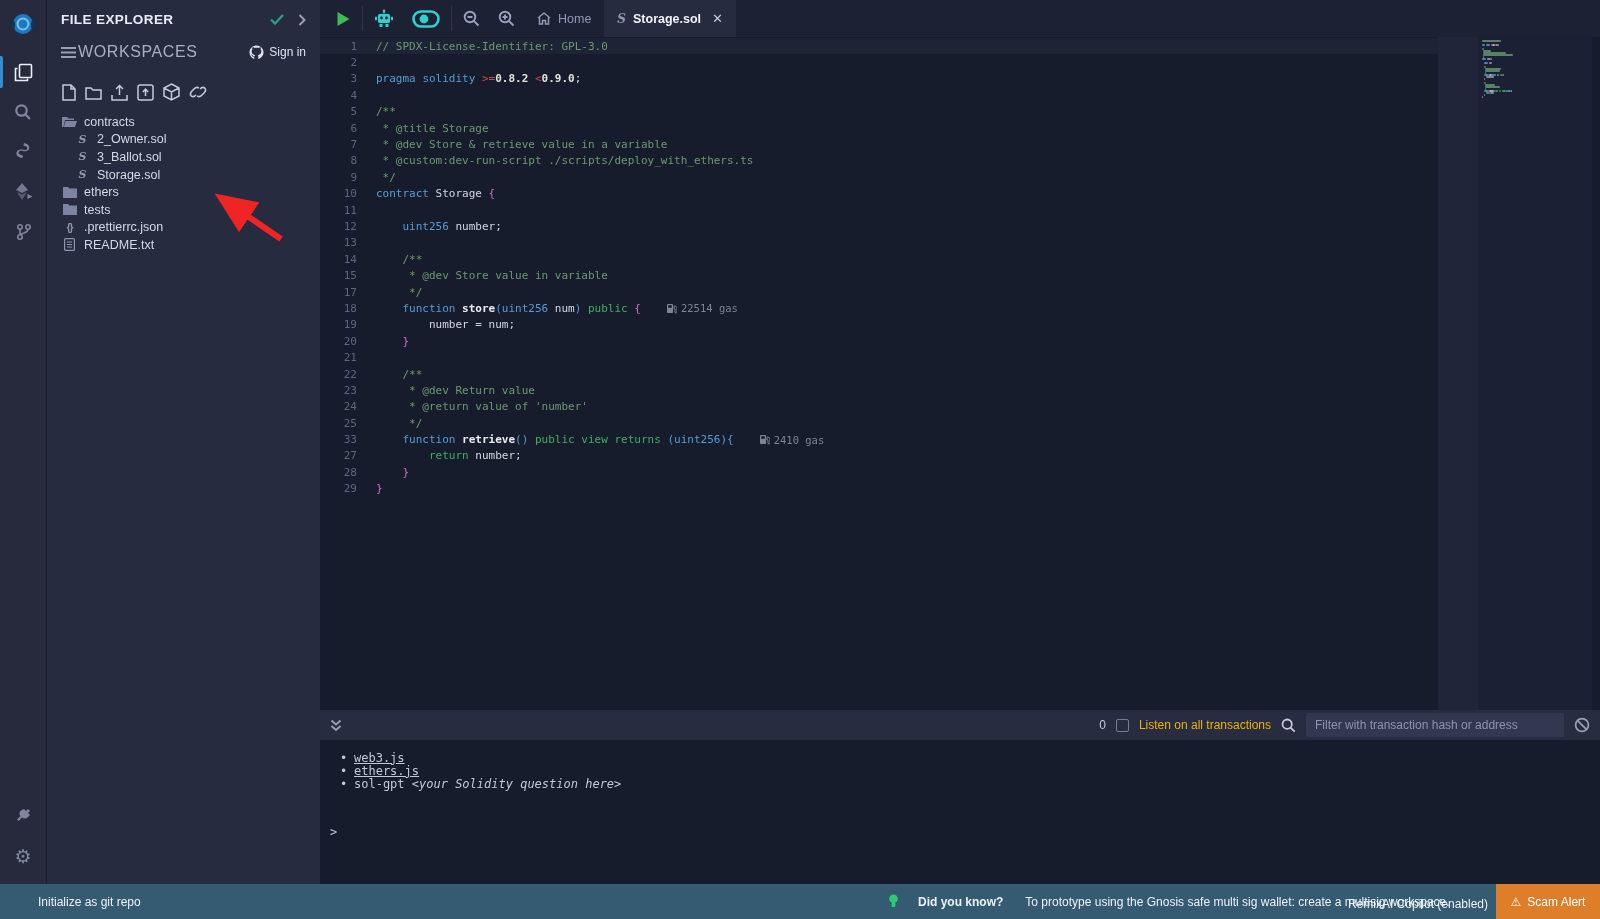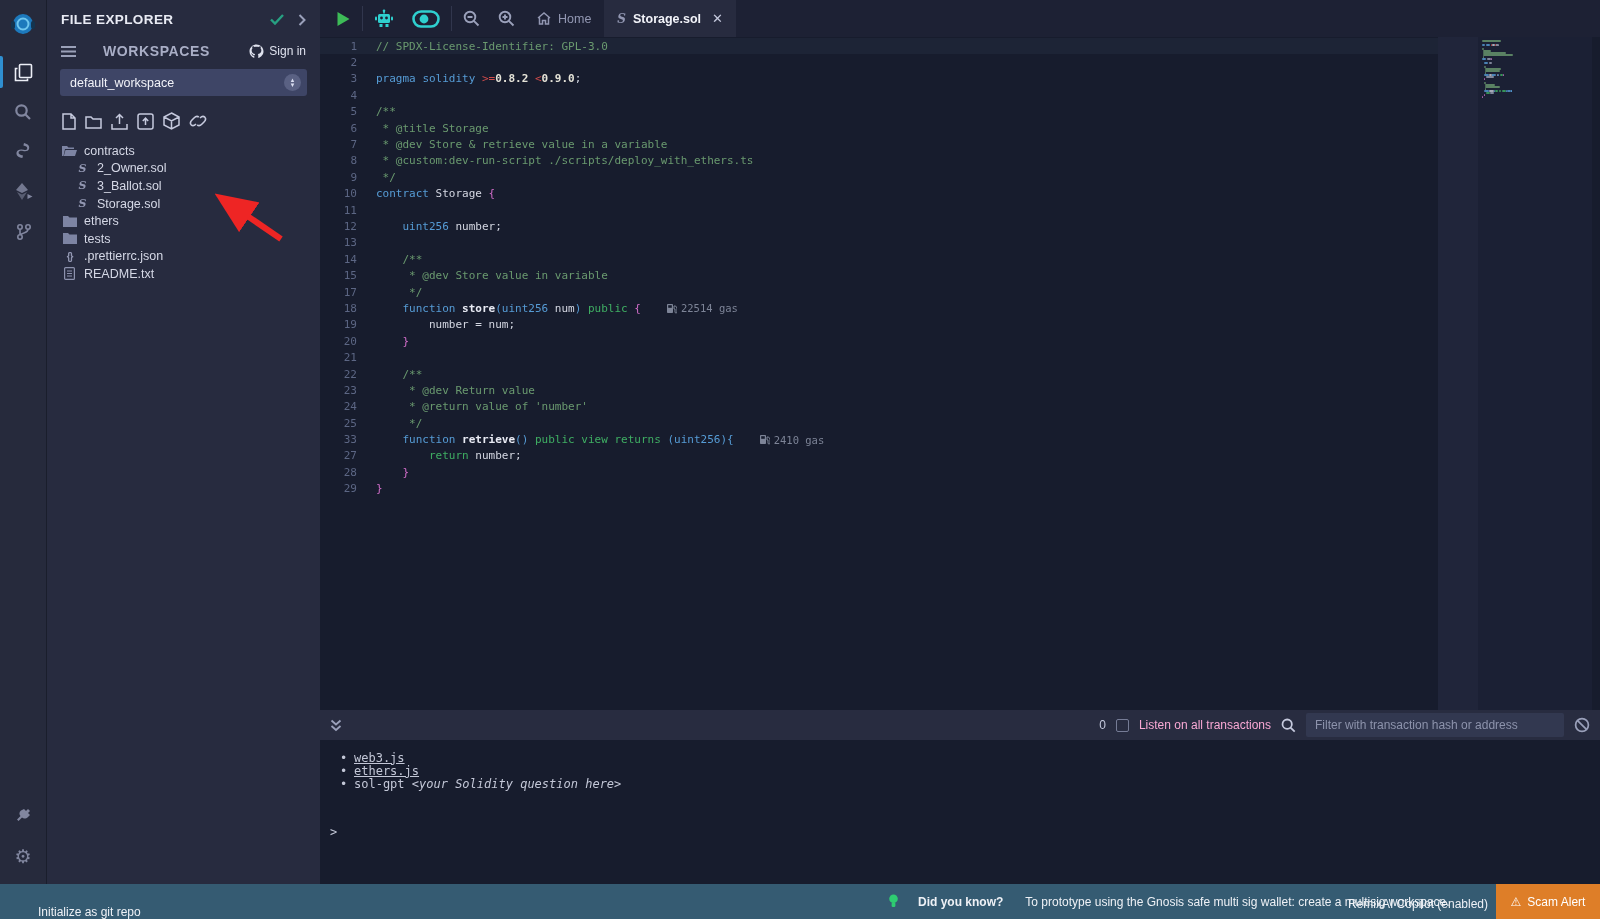--- a/index.html
+++ b/index.html
@@ -16,21 +16,21 @@
     background:#2f8fd0; border-radius:0 2px 2px 0; }
   .rail-spacer { flex:1; }
   .rail-ico { color:#81869f; }
   .rail-btn.active .rail-ico { color:#eceef6; }
 
   
   #side { position:absolute; left:47px; top:0; width:273px; bottom:35px; background:#272b3f; }
   #fe-header { display:flex; align-items:center; padding:12px 14px 8px 14px; }
   #fe-title { color:#e9ebf4; font-size:13.5px; font-weight:700; letter-spacing:.4px; flex:1; }
   #ws-row { display:flex; align-items:center; padding:8px 14px 6px 14px; color:#9aa0b8; }
-  #ws-label { font-size:14px; font-weight:700; letter-spacing:.6px; margin-left:27px; flex:1; color:#a9aec6;}
+  #ws-label { font-size:16px; font-weight:400; letter-spacing:.6px; margin-left:2px; flex:1; color:#a9aec6;}
   #signin { display:flex; align-items:center; gap:5px; color:#dfe2ee; font-size:12px; cursor:pointer; }
   #ws-select { margin:4px 13px 0 13px; height:27px; background:#3e4566; border-radius:3px;
     display:flex; align-items:center; padding:0 6px 0 10px; cursor:pointer; }
   #ws-name { color:#f2f3f9; font-size:12.5px; flex:1; }
   #ws-caret { width:17px; height:17px; border-radius:50%; background:#5a6183; color:#dadef0;
     display:flex; flex-direction:column; align-items:center; justify-content:center; font-size:6px; line-height:5px; }
   #fe-actions { display:flex; gap:9px; padding:16px 14px 10px 15px; color:#c6cade; }
   #fe-actions .act { cursor:pointer; display:flex; align-items:center; }
   #tree { padding-top:2px; }
   .trow { display:flex; align-items:center; height:17.6px; font-size:12.5px; color:#d5d8e6;
@@ -81,37 +81,37 @@
   #minimap-inner { padding:3px 0 0 4px; }
   .mm-line { height:2px; display:flex; }
   .mm-seg { height:1.6px; border-radius:1px; }
 
   
   #term-head { position:absolute; left:0; right:0; bottom:144px; height:30px; background:#282c40;
     display:flex; align-items:center; padding:0 10px; }
   #term-right { margin-left:auto; display:flex; align-items:center; gap:10px; }
   #tx-badge { color:#c6cade; font-size:12px; }
   #listen-box { width:13px; height:13px; border:1px solid #767c96; border-radius:2px; cursor:pointer;}
-  #listen-label { color:#f9a8d4; font-size:12px; }
+  #listen-label { color:#eab308; font-size:12px; }
   #filter-input { width:258px; height:24px; background:#323850; border:none; border-radius:2px;
     color:#dfe2ee; font-size:12px; padding:0 9px; outline:none; }
   #filter-input::placeholder { color:#8d93ac; }
   #term-body { position:absolute; left:0; right:0; bottom:0; height:144px; background:#171c2d;
     font:12px "DejaVu Sans Mono", monospace; color:#c3c7d7; padding:11px 0 0 20px; }
   .tl { height:13.2px; display:flex; align-items:center; white-space:pre; }
   .tl .bullet { width:14px; color:#c3c7d7; }
   .tl .indent { width:16px; }
   .tl a { color:#c3c7d7; text-decoration:underline; cursor:pointer; }
   .tl .it { font-style:italic; }
   #term-prompt { position:absolute; left:10px; bottom:45px; font:12px "DejaVu Sans Mono",monospace; color:#c3c7d7;}
 
   
   #statusbar { position:absolute; left:0; right:0; bottom:0; height:35px; background:#355b72;
     color:#eef1f6; font-size:12px; }
-  #sb-left { position:absolute; left:38px; top:0; height:35px; display:flex; align-items:flex-end; }
+  #sb-left { position:absolute; left:38px; top:0; height:35px; display:flex; align-items:center; }
   #sb-tip { position:absolute; left:888px; top:0; height:35px; display:flex; align-items:center; gap:19px; }
   #sb-tip b { font-weight:700; margin-right:3px; }
   #sb-copilot { position:absolute; right:112px; top:0; height:40px; display:flex; align-items:center;justify-content:center; }
   #sb-scam { position:absolute; right:0; top:0; height:35px; width:104px; background:#de7e28;
     display:flex; align-items:center; justify-content:center; gap:6px; cursor:pointer; font-size:12px; color:#fff;}
   svg { display:block; }
 </style>
 </head>
 <body>
 
@@ -202,27 +202,20 @@
     </span>
     <span id="ws-label">WORKSPACES</span>
     <span id="signin">
       <span>
         <svg width="15" height="14" viewBox="0 0 16 15" fill="#dfe2ee">
           <path d="M8 .5 C3.9 .5 .5 3.8 .5 8 C.5 11.3 2.6 14.1 5.6 15 L5.6 12.6 C3.9 13 3.4 11.8 3.4 11.8 C3 11 2.5 10.8 2.5 10.8 C1.7 10.3 2.5 10.3 2.5 10.3 C3.3 10.4 3.8 11.1 3.8 11.1 C4.5 12.4 5.7 12 6.1 11.8 C6.2 11.3 6.4 10.9 6.6 10.7 C4.7 10.5 2.8 9.8 2.8 6.8 C2.8 5.9 3.1 5.2 3.6 4.7 C3.5 4.5 3.2 3.6 3.7 2.5 C3.7 2.5 4.4 2.3 5.9 3.3 C6.6 3.1 7.3 3 8 3 C8.7 3 9.4 3.1 10.1 3.3 C11.6 2.3 12.3 2.5 12.3 2.5 C12.8 3.6 12.5 4.5 12.4 4.7 C12.9 5.2 13.2 5.9 13.2 6.8 C13.2 9.8 11.3 10.5 9.4 10.7 C9.7 11 9.9 11.5 9.9 12.2 L9.9 15 C12.9 14.1 15.5 11.3 15.5 8 C15.5 3.8 12.1 .5 8 .5 Z"></path>
         </svg>
       </span>
       <span>Sign in</span>
     </span>
-  </div>
-  <div id="ws-select">
-    <span id="ws-name">default_workspace</span>
-    <span id="ws-caret">
-        <span>▲</span>
-        <span>▼</span>
-      </span>
   </div>
   <div id="fe-actions">
     <span class="act">
       <svg width="14" height="17" viewBox="0 0 14 17" fill="none" stroke="currentColor" stroke-width="1.5">
           <path d="M1 1 H9 L13 5 V16 H1 Z M9 1 V5 H13"></path>
         </svg>
     </span>
     <span class="act">
       <svg width="17" height="15" viewBox="0 0 17 15" fill="none" stroke="currentColor" stroke-width="1.5">
           <path d="M1 3 H6 L8 5 H16 V14 H1 Z"></path>

